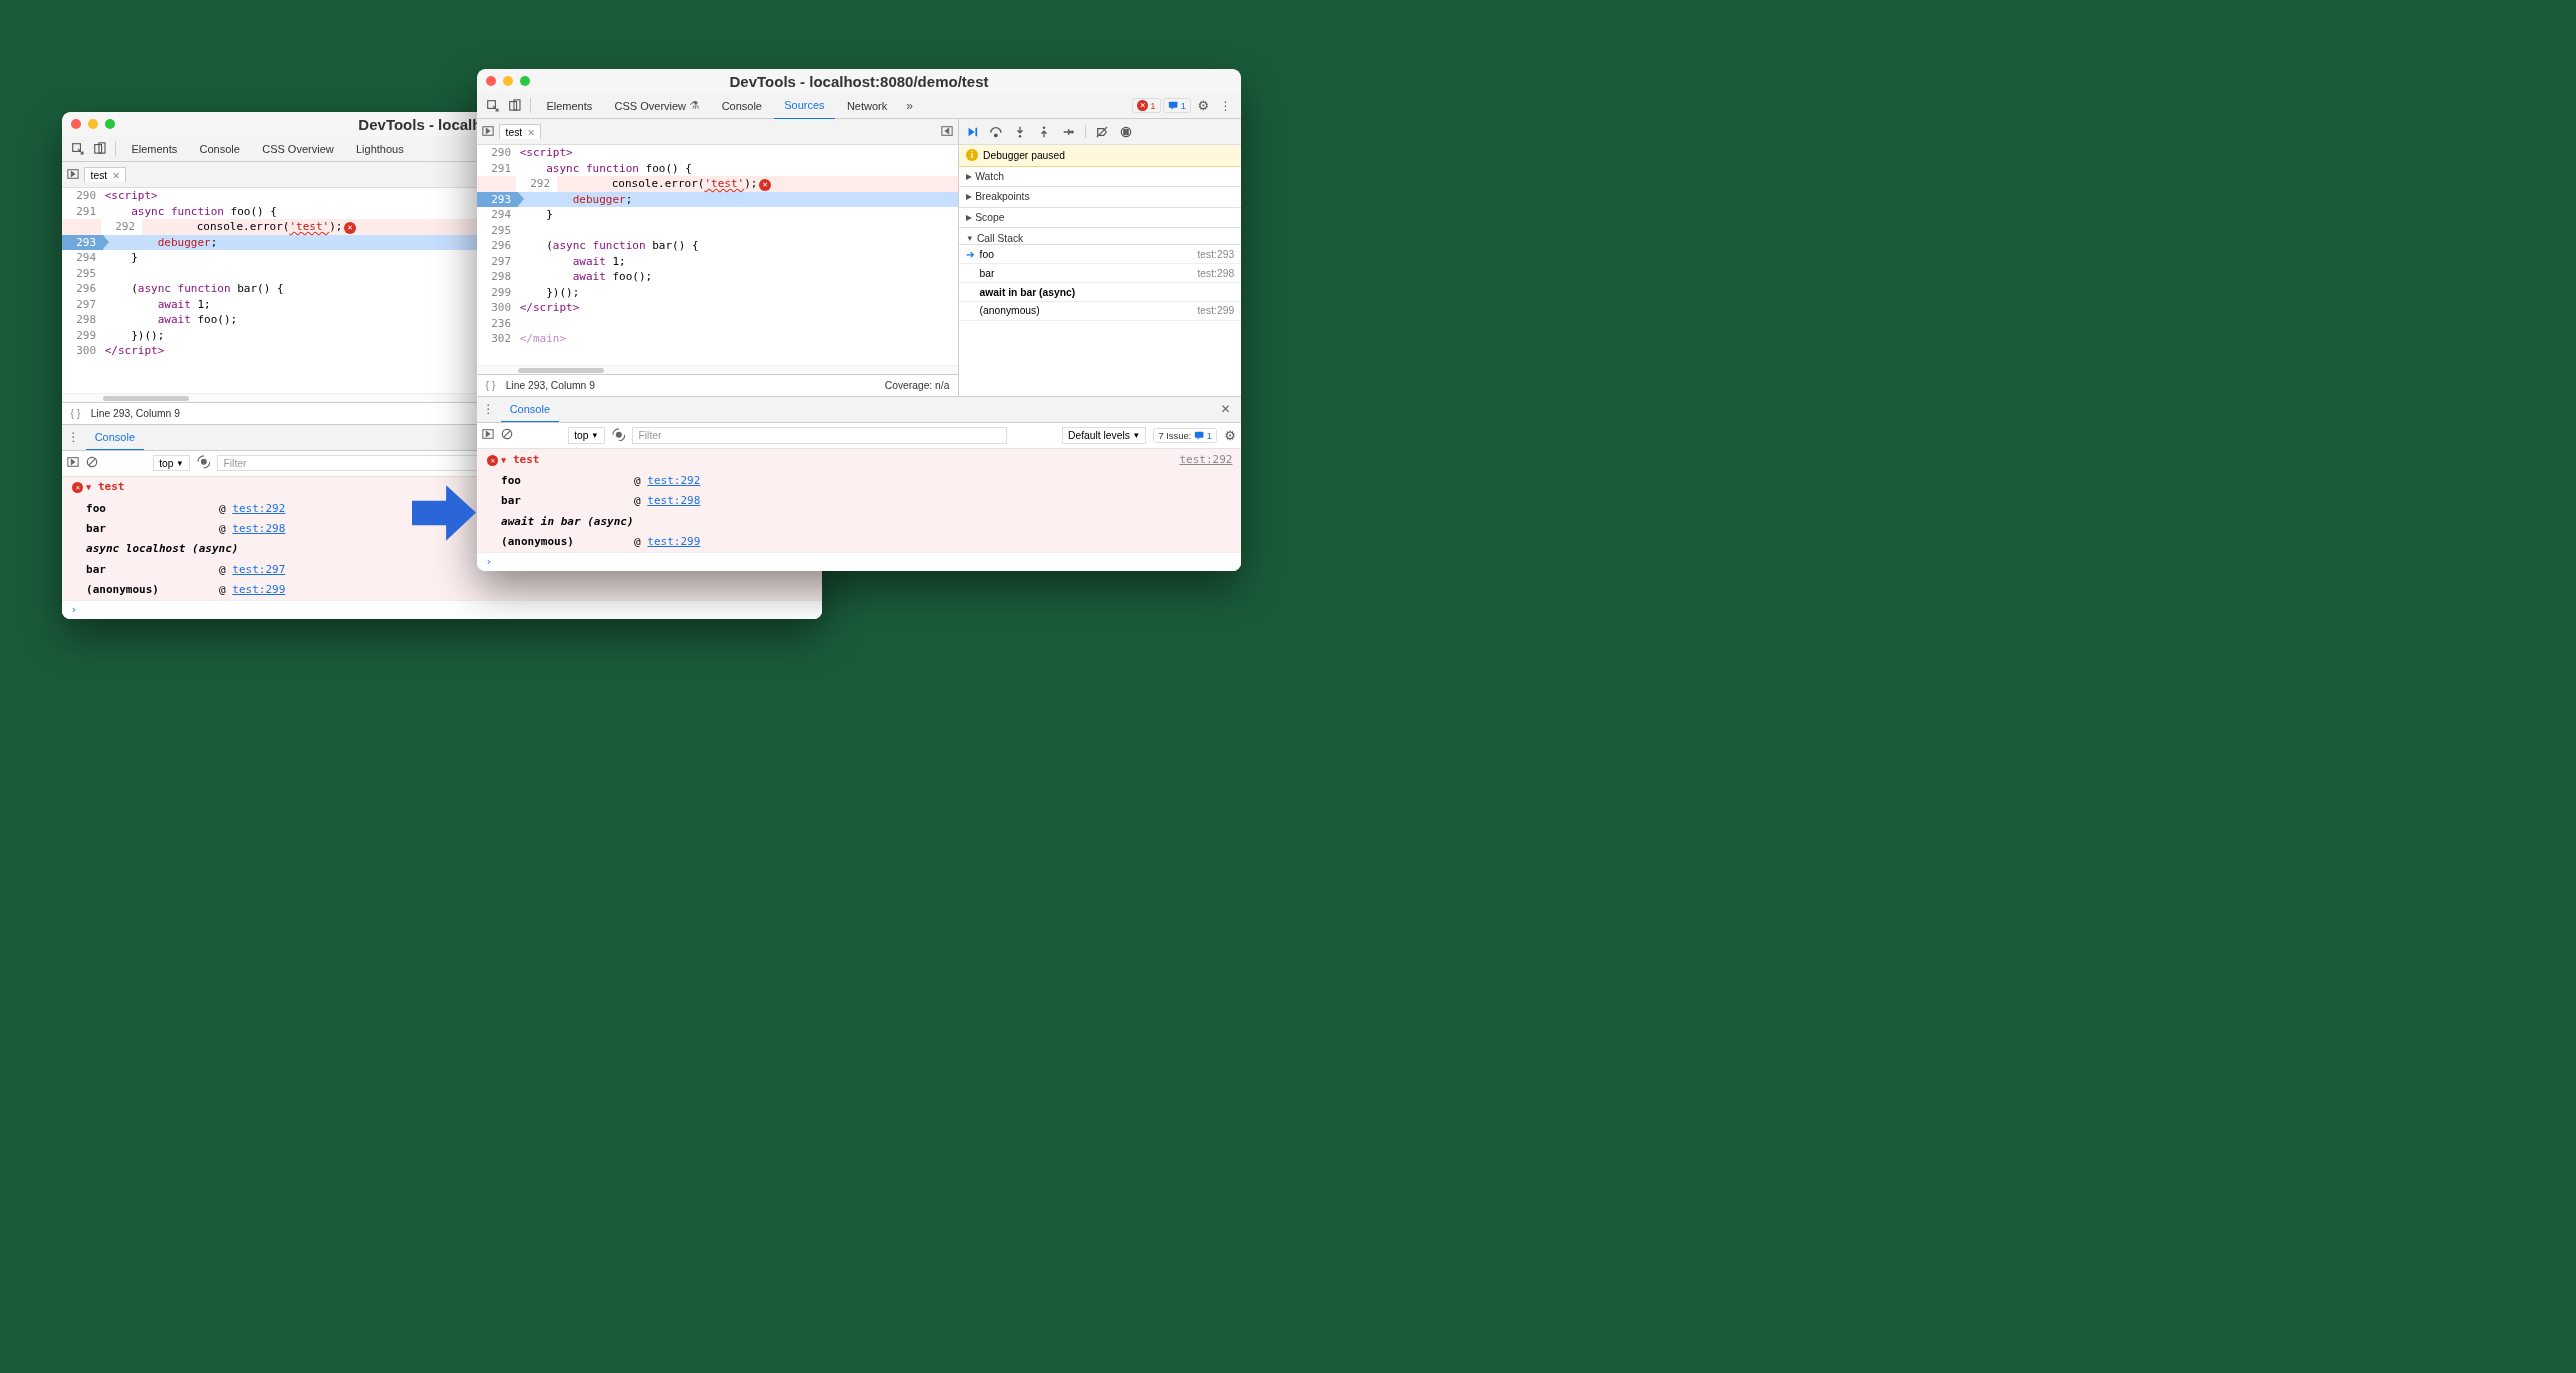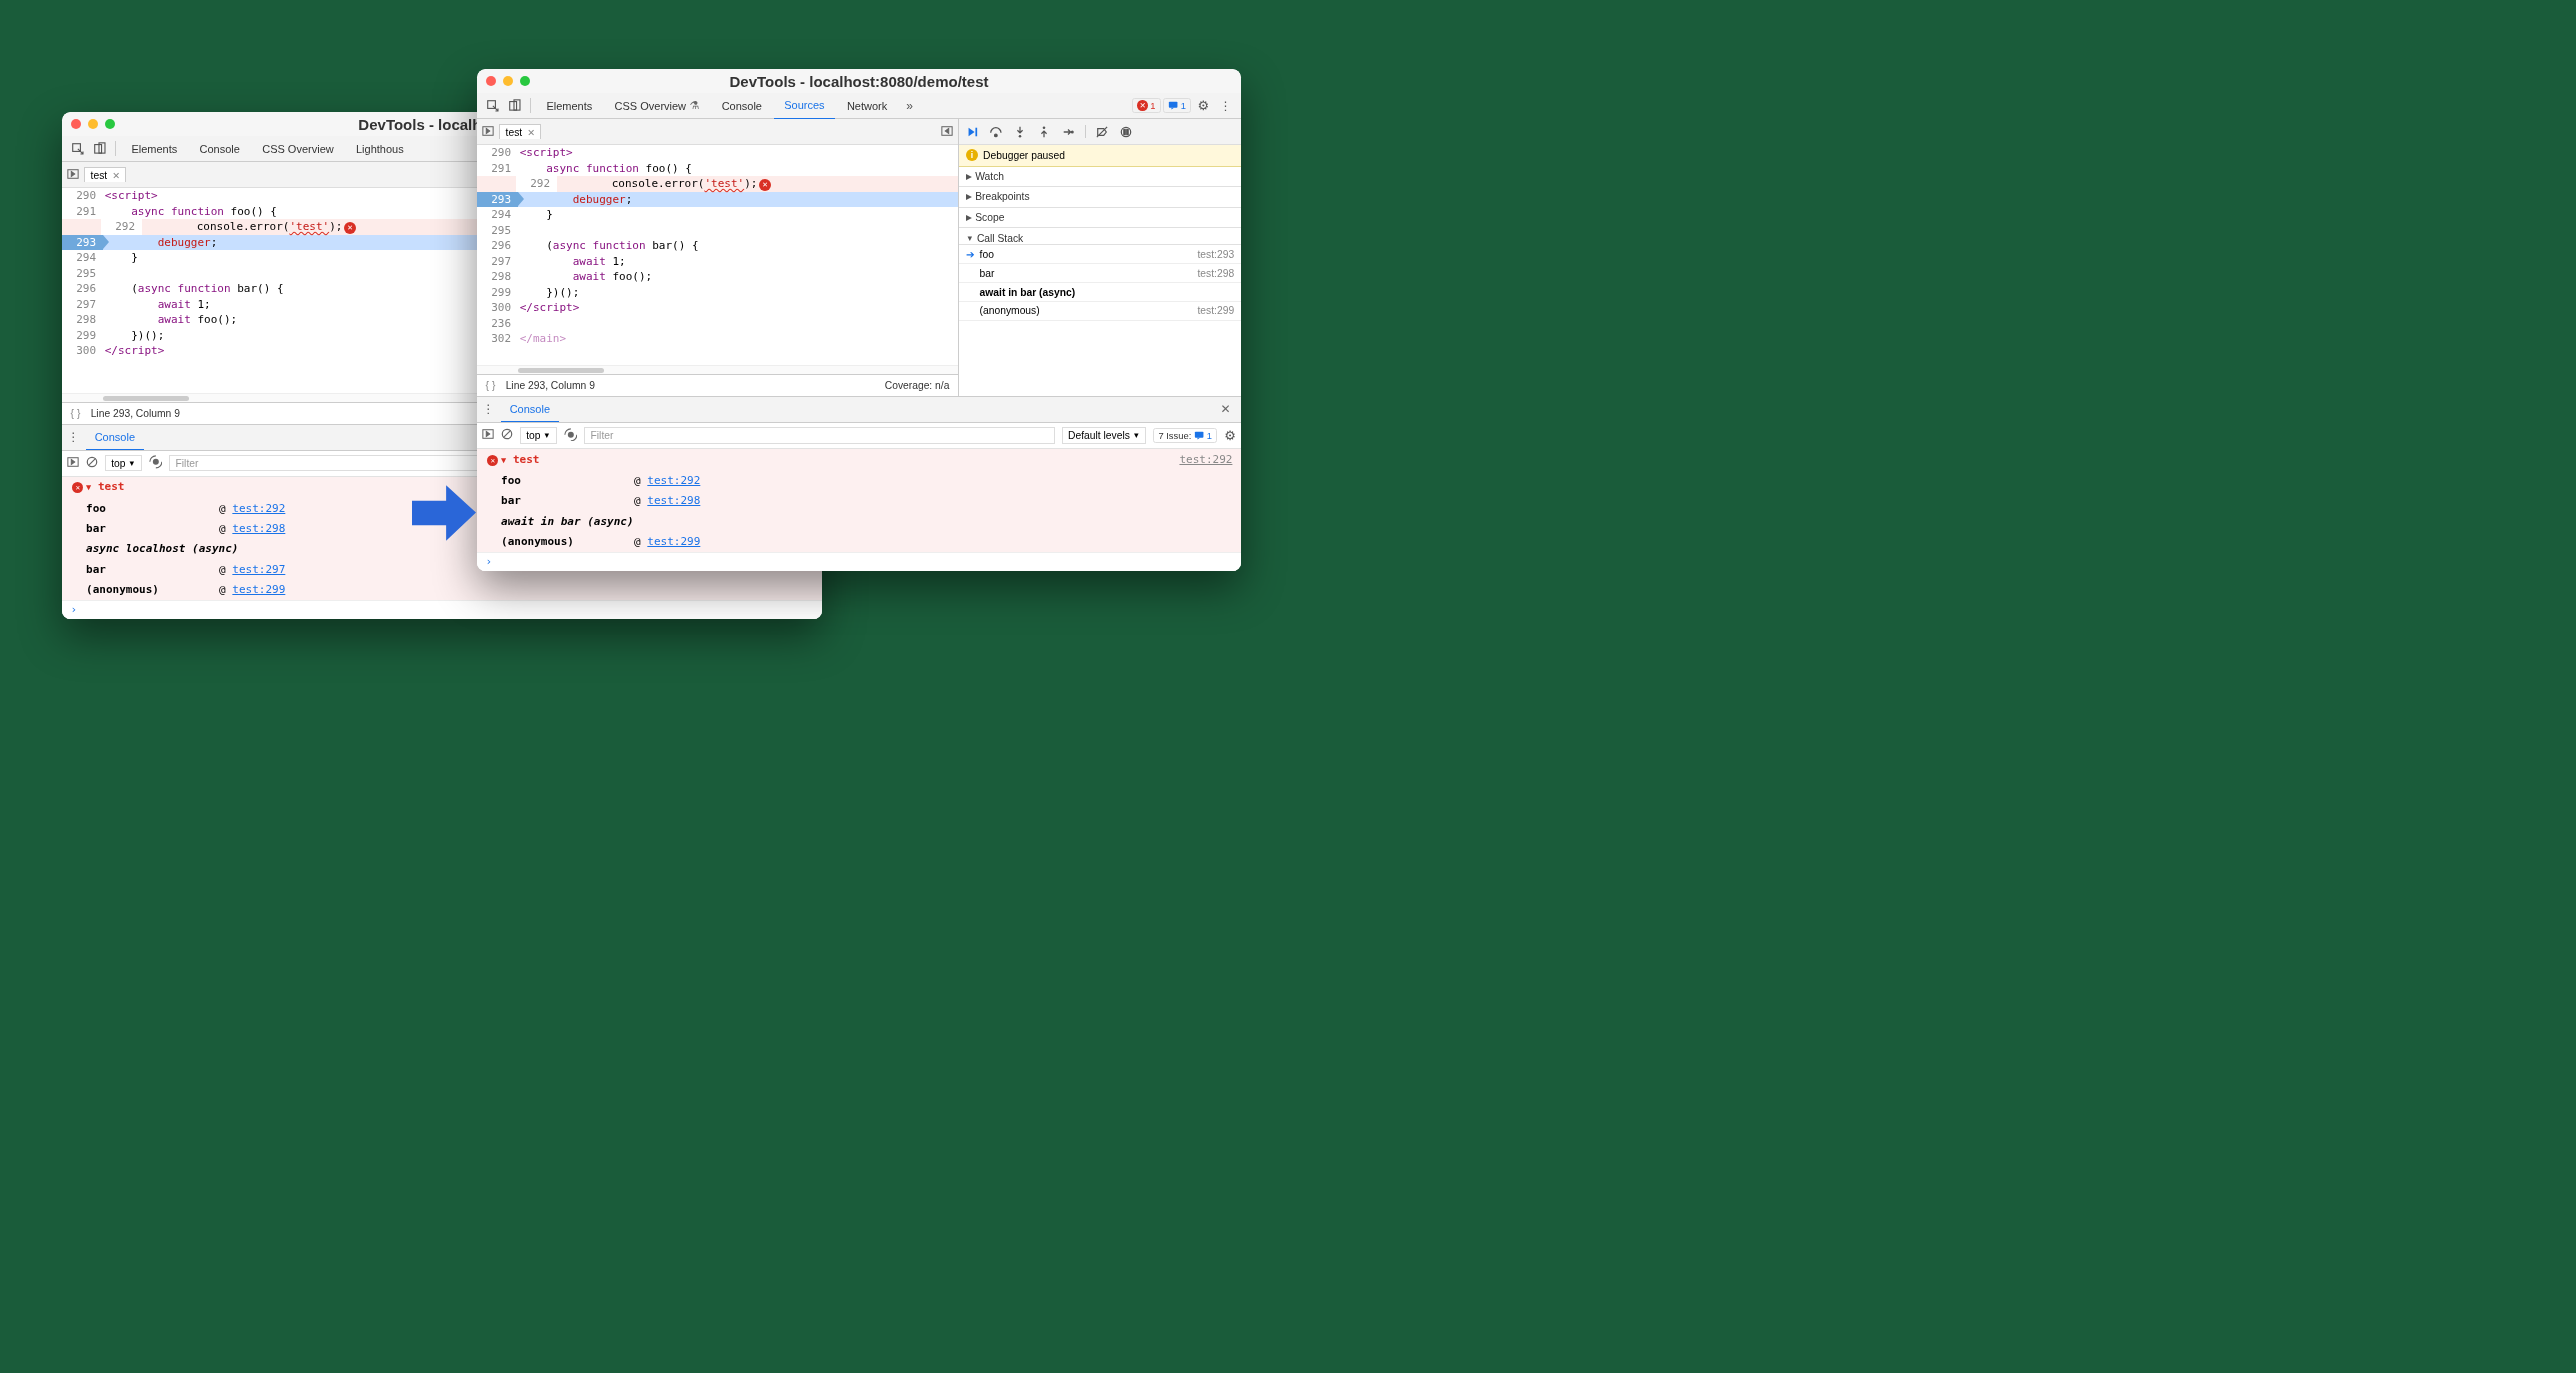--- a/index.html
+++ b/index.html
@@ -297,20 +297,21 @@
   z-index: 100;
 }
 .more-dots { font-size: 12px; color: #555; }
 .ctx-sel {
   border: 0.9px solid #ddd;
   padding: 1.7px 5.2px;
   font-size: 10.3px;
   display: flex;
   align-items: center;
   gap: 2.6px;
+  margin-left: 48px;
 }
 </style>
 </head>
 <body>
 
 <div class="window window-left">
   <div class="titlebar">
     <div class="traffic">
       <div class="tl tl-r"></div>
       <div class="tl tl-y"></div>

